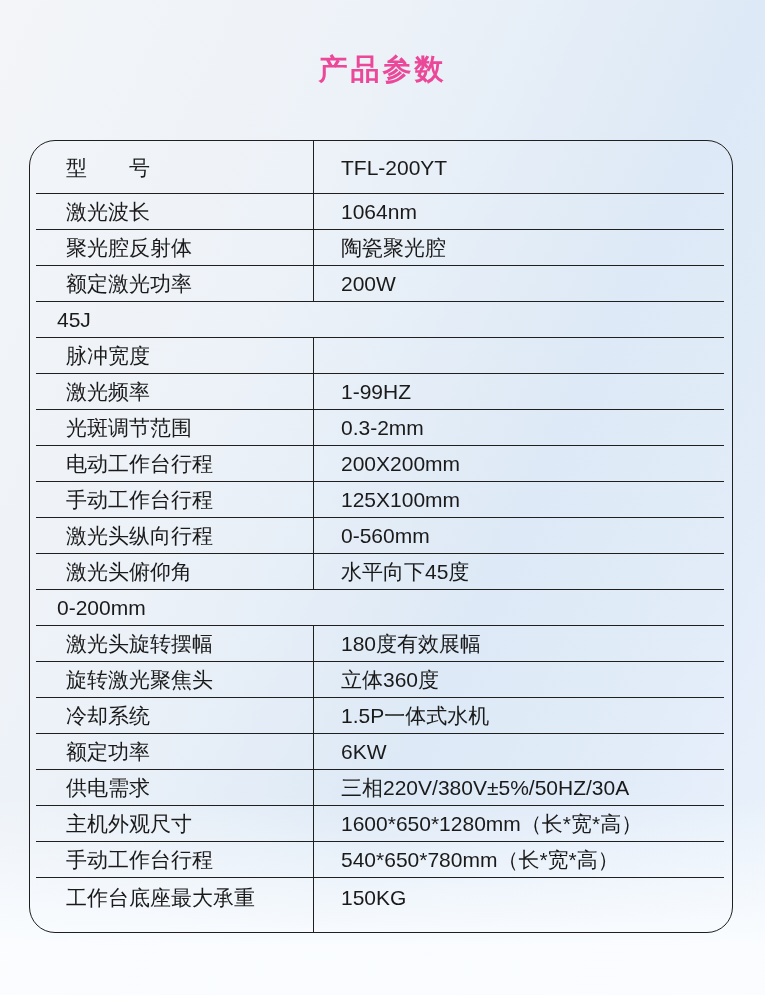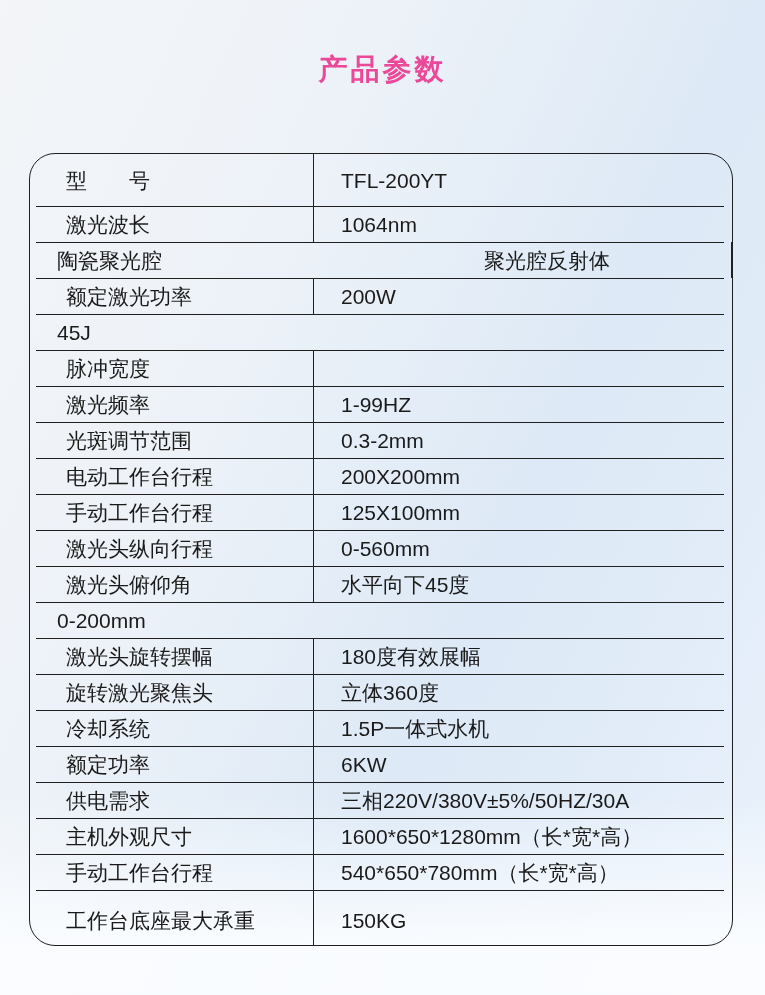--- a/index.html
+++ b/index.html
@@ -33,21 +33,20 @@
     top: 140px;
     width: 704px;
     height: 793px;
     box-sizing: border-box;
     border: 1px solid #1f1f1f;
     border-radius: 26px;
     display: flex;
     flex-direction: column;
     overflow: hidden;
     background: transparent;
-    margin-top: 13px;
   }
 
   .spec-row {
     position: relative;
     display: flex;
     height: 36px;
     flex: none;
   }
   .spec-row.row-first { height: 52px; }
   .spec-row.row-last  { flex: 1 1 auto; height: auto; }
@@ -73,21 +72,21 @@
     flex: none;
     padding-left: 36px;
     border-right: 1px solid #1f1f1f;
   }
   .col-value {
     flex: 1 1 auto;
     padding-left: 27px;
   }
   .spec-row.row-last .cell {
     align-items: flex-start;
-    padding-top: 20px;
+    padding-top: 10px;
     text-align: right;
   }
 </style>
 </head>
 <body>
 
 <div class="page-title">产品参数</div>
 
 <div class="panel">
 
@@ -103,26 +102,26 @@
     <div class="spec-row">
       <div class="cell col-label">
         <span>激光波长</span>
       </div>
       <div class="cell col-value">
         <span>1064nm</span>
       </div>
     </div>
 
     <div class="spec-row">
+      <div class="cell col-label">
+        <span>聚光腔反射体</span>
+      </div>
       <div class="cell col-value">
         <span>陶瓷聚光腔</span>
       </div>
-      <div class="cell col-label">
-        <span>聚光腔反射体</span>
-      </div>
     </div>
 
     <div class="spec-row">
       <div class="cell col-label">
         <span>额定激光功率</span>
       </div>
       <div class="cell col-value">
         <span>200W</span>
       </div>
     </div>

